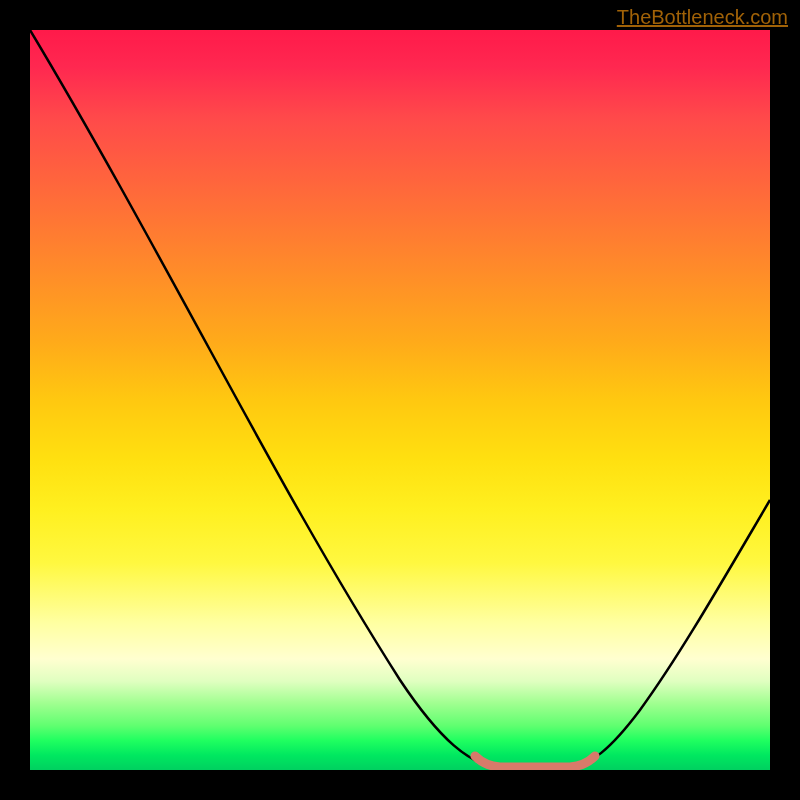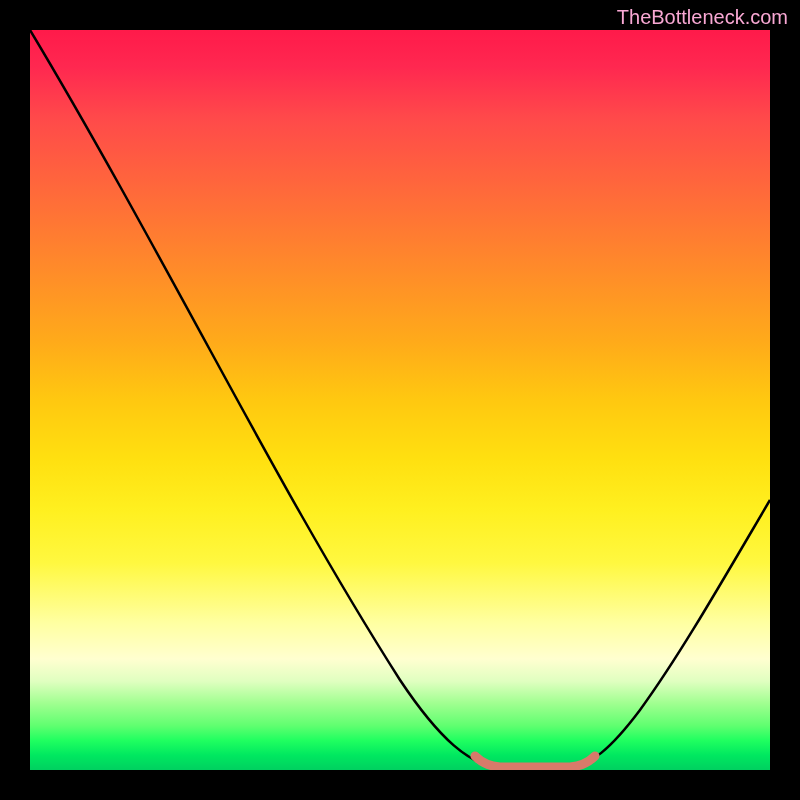--- a/index.html
+++ b/index.html
@@ -8,24 +8,25 @@
     width: 800px;
     height: 800px;
     background: #000;
     font-family: Arial, sans-serif;
     position: relative;
   }
   .watermark {
     position: absolute;
     top: 6px;
     right: 12px;
-    color: #f9a8d4;
+    color: #a16207;
     font-size: 20px;
     font-weight: normal;
     z-index: 10;
+    text-decoration: underline;
   }
   .chart-container {
     position: absolute;
     top: 30px;
     left: 30px;
     width: 740px;
     height: 740px;
     overflow: hidden;
   }
   .gradient-bg {

